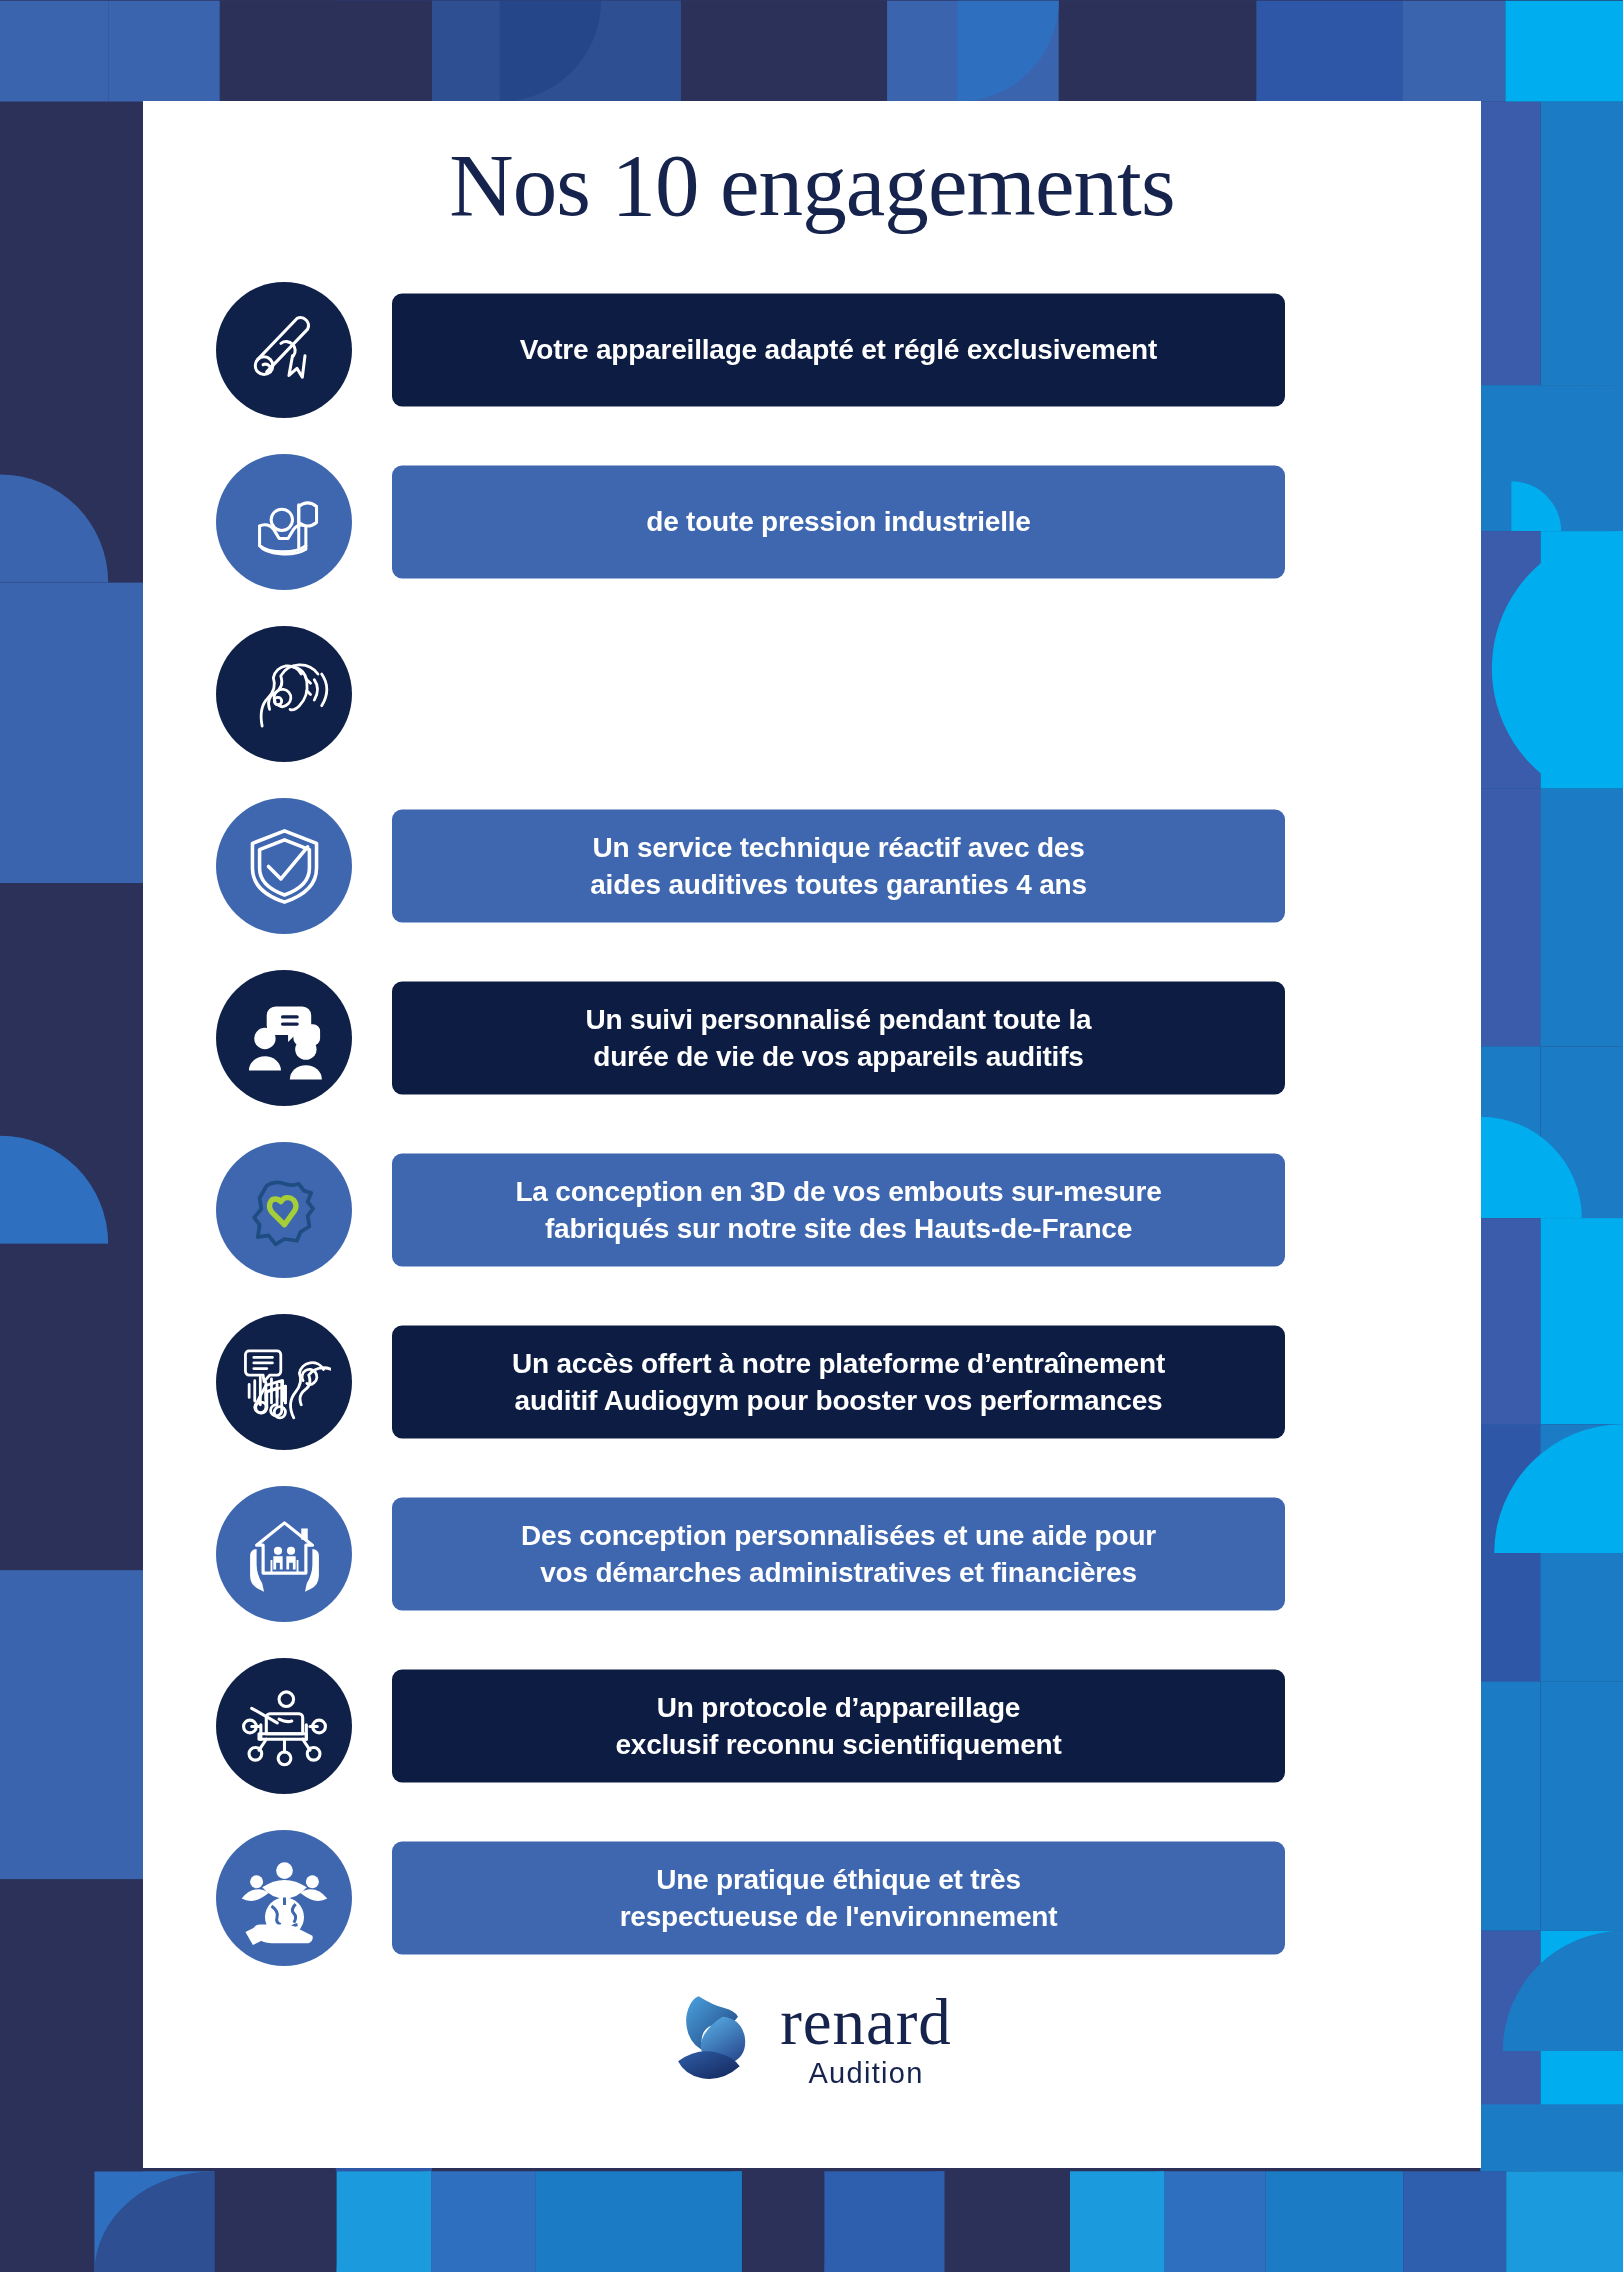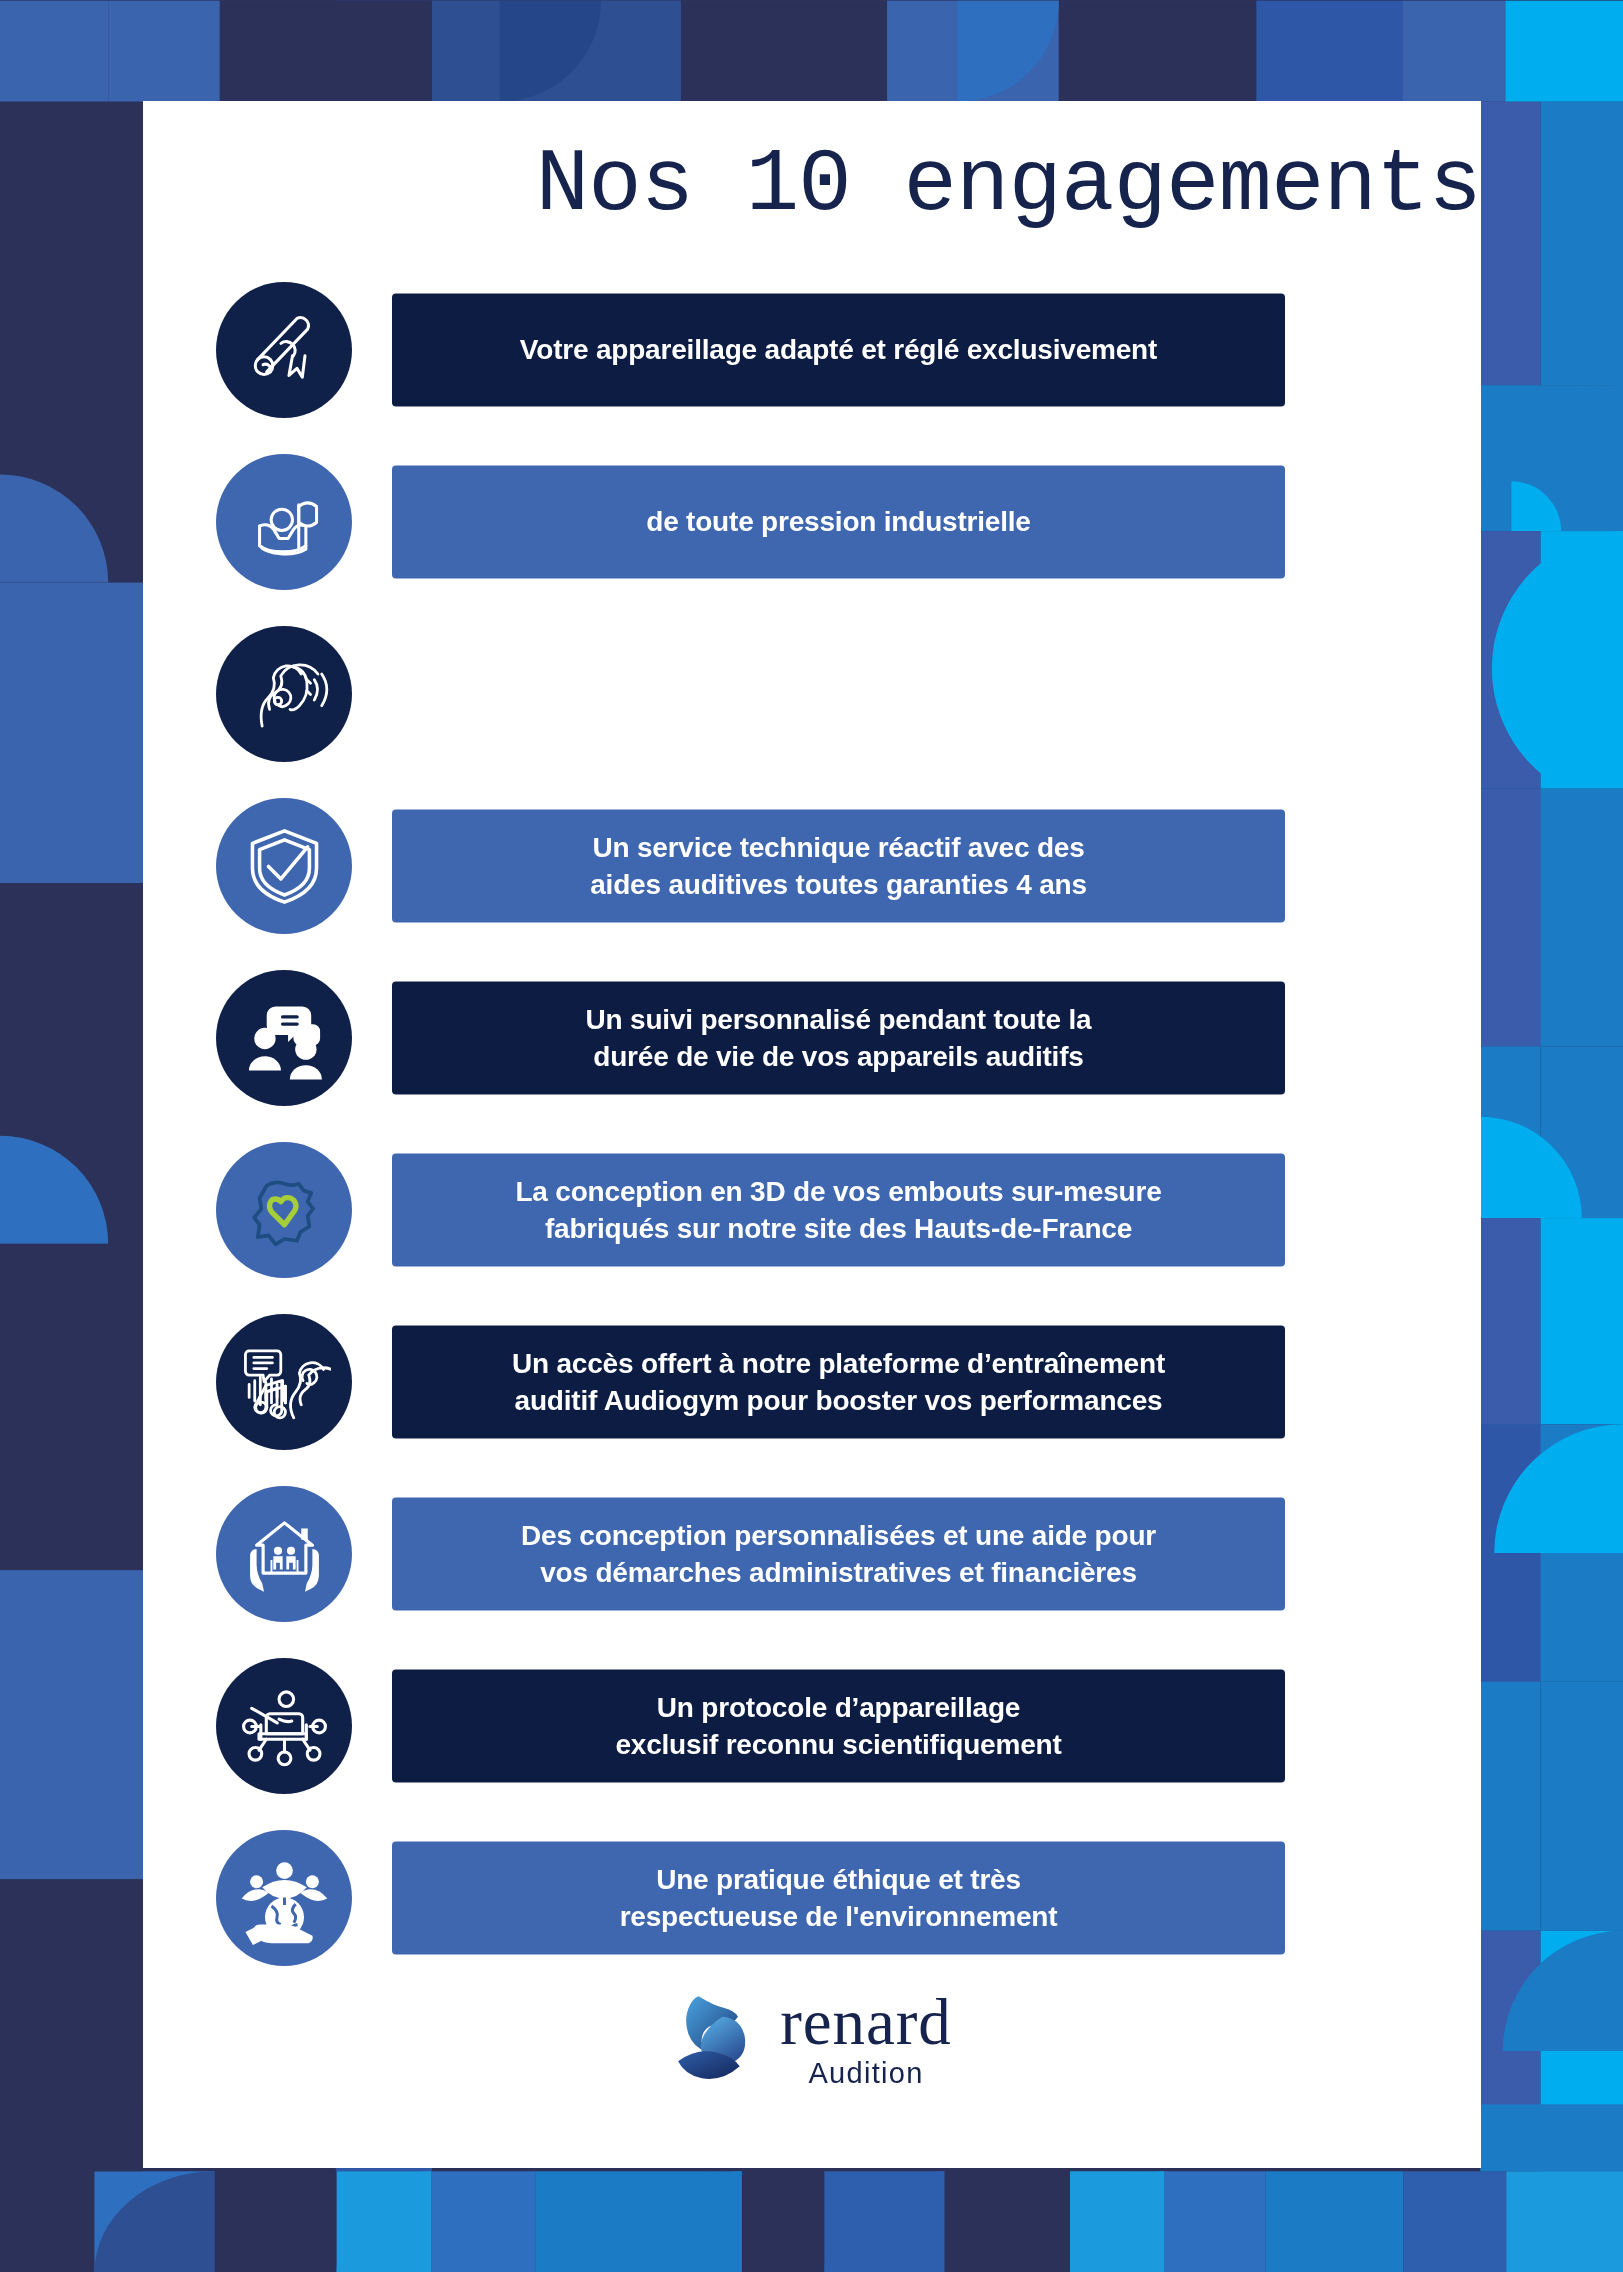--- a/index.html
+++ b/index.html
@@ -32,28 +32,28 @@
     position: absolute;
     left: 143px;
     top: 101px;
     width: 1338px;
     height: 2067px;
     background: #ffffff;
     z-index: 2;
   }
 
   #title {
-    text-align: right;
+    text-align: center;
     color: #16234d;
     font-size: 89px;
     font-weight: 400;
     letter-spacing: -0.9px;
     line-height: 1;
     padding-top: 40px;
-    font-family: Liberation Mono, monospace;
+    font-family: Liberation Serif, serif;
   }
 
   
   #rows {
     position: absolute;
     left: 0;
     top: 163px;
     width: 1338px;
   }
 
@@ -80,21 +80,21 @@
   .icon-badge svg { display: block; }
 
   .badge-dark  { background: #0f2149; }
   .badge-light { background: #3f67b0; }
 
   .pill {
     position: absolute;
     left: 249px;
     width: 893px;
     min-height: 113px;
-    border-radius: 4px;
+    border-radius: 10px;
     display: flex;
     flex-direction: column;
     align-items: center;
     justify-content: center;
     top: 50%;
     transform: translateY(-50%);
     padding: 12px 22px;
   }
   .pill-dark  { background: #0c1c42; }
   .pill-light { background: #3f67b0; }

